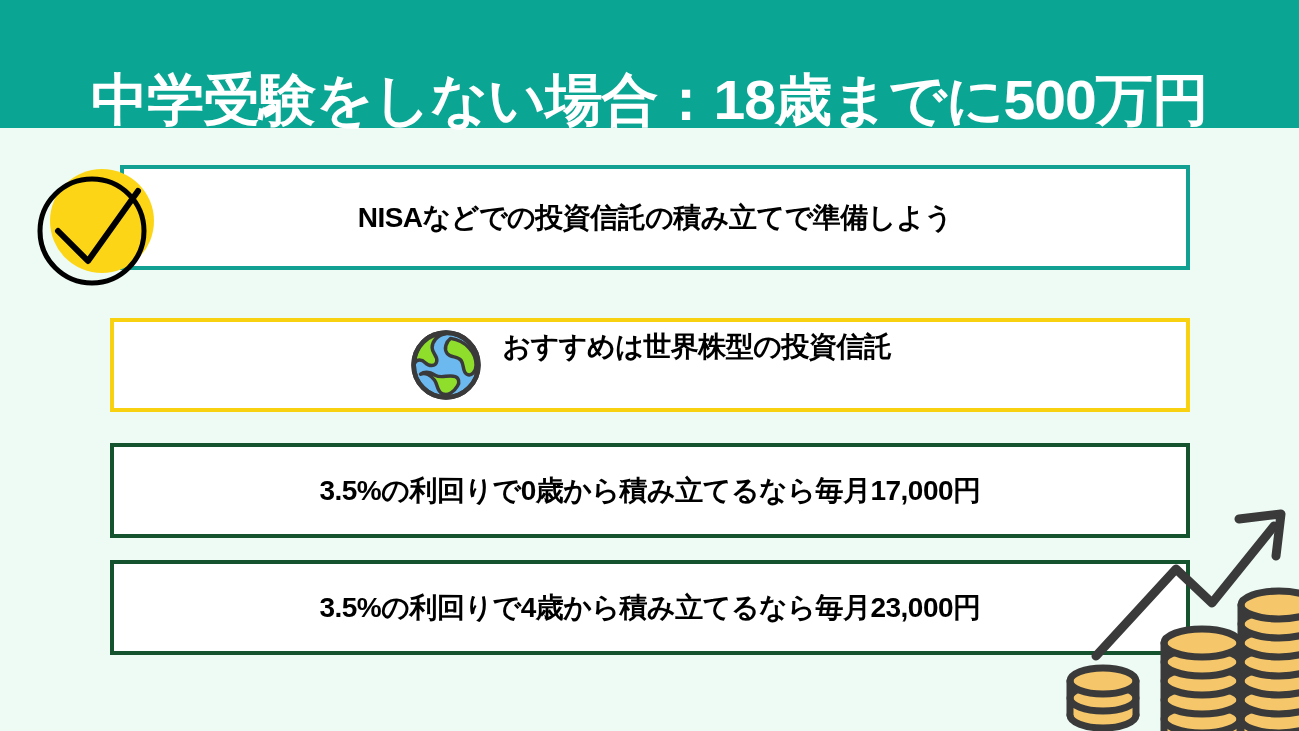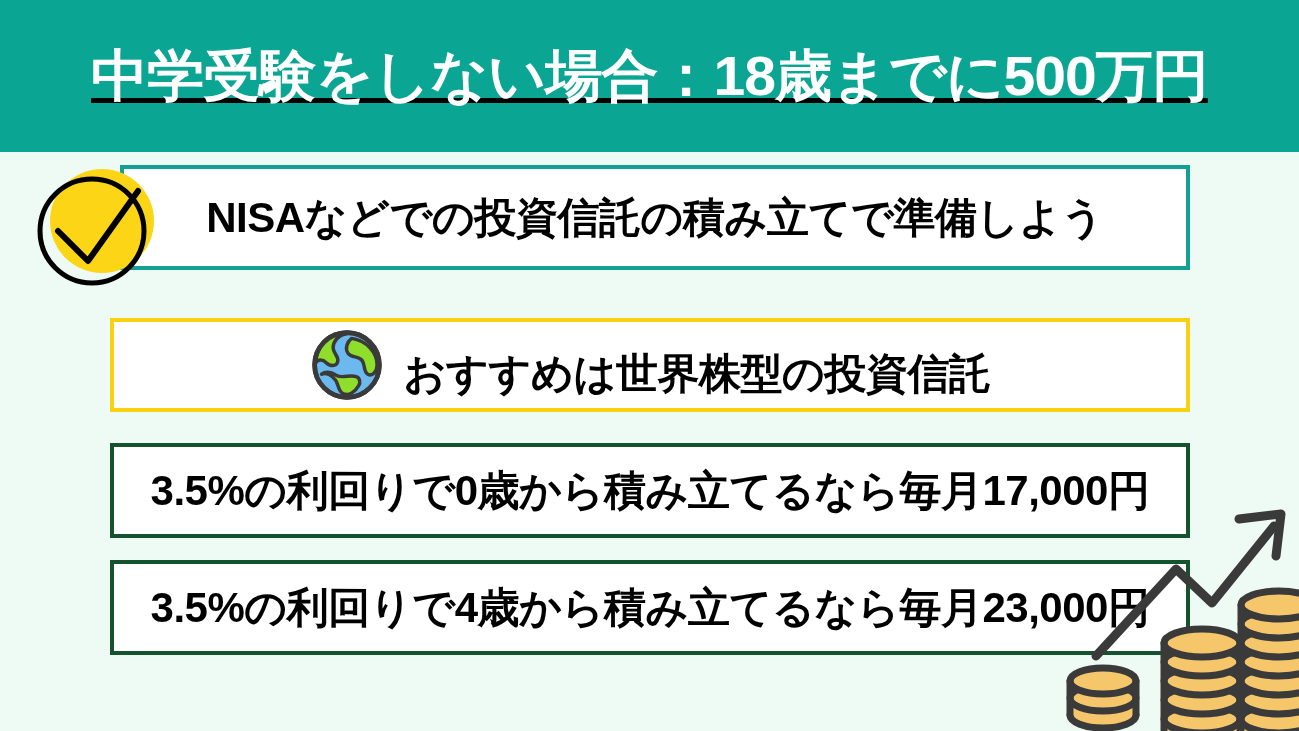--- a/index.html
+++ b/index.html
@@ -6,23 +6,23 @@
   html,body { width:1299px; height:731px; }
   body {
     background:#edfbf4;
     font-family:"Liberation Sans","DejaVu Sans",sans-serif;
     overflow:hidden;
     position:relative;
   }
 
   
   .header{
-    position:absolute; left:0; top:0; width:1299px; height:152px;
+    position:absolute; left:0; top:0; width:1299px; height:128px;
     background:#0aa693;
-    display:flex; align-items:center; justify-content:center;text-decoration:underline;
+    display:flex; align-items:flex-end; justify-content:center;
   }
   .header-title{
     color:#ffffff;
     font-size:56px;
     font-weight:bold;
     letter-spacing:-1px;
     line-height:1;
     white-space:nowrap;
     transform:scaleX(1.02);
   }
@@ -31,21 +31,21 @@
   .box{
     position:absolute;
     background:#ffffff;
     display:flex;
     align-items:center;
     justify-content:center;
   }
   .box-text{
     color:#000000;
     font-weight:bold;
-    font-size:42px;
+    font-size:28px;
     white-space:nowrap;
     letter-spacing:-0.5px;
   }
 
   #box-1{
     left:120px; top:165px; width:1070px; height:105px;
     border:4px solid #12a093;
   }
   #box-2{
     left:110px; top:318px; width:1080px; height:94px;
@@ -53,21 +53,21 @@
   }
   #box-3{
     left:110px; top:443px; width:1080px; height:95px;
     border:4px solid #14532d;
   }
   #box-4{
     left:110px; top:560px; width:1080px; height:95px;
     border:4px solid #14532d;
   }
 
-  .row-inline{ display:flex; align-items:flex-end; gap:20px; }
+  .row-inline{ display:flex; align-items:flex-start; gap:20px; }
 
   
   .check-icon{
     position:absolute;
     left:30px; top:163px;
     width:140px; height:130px;
     z-index:5;
   }
 
   

